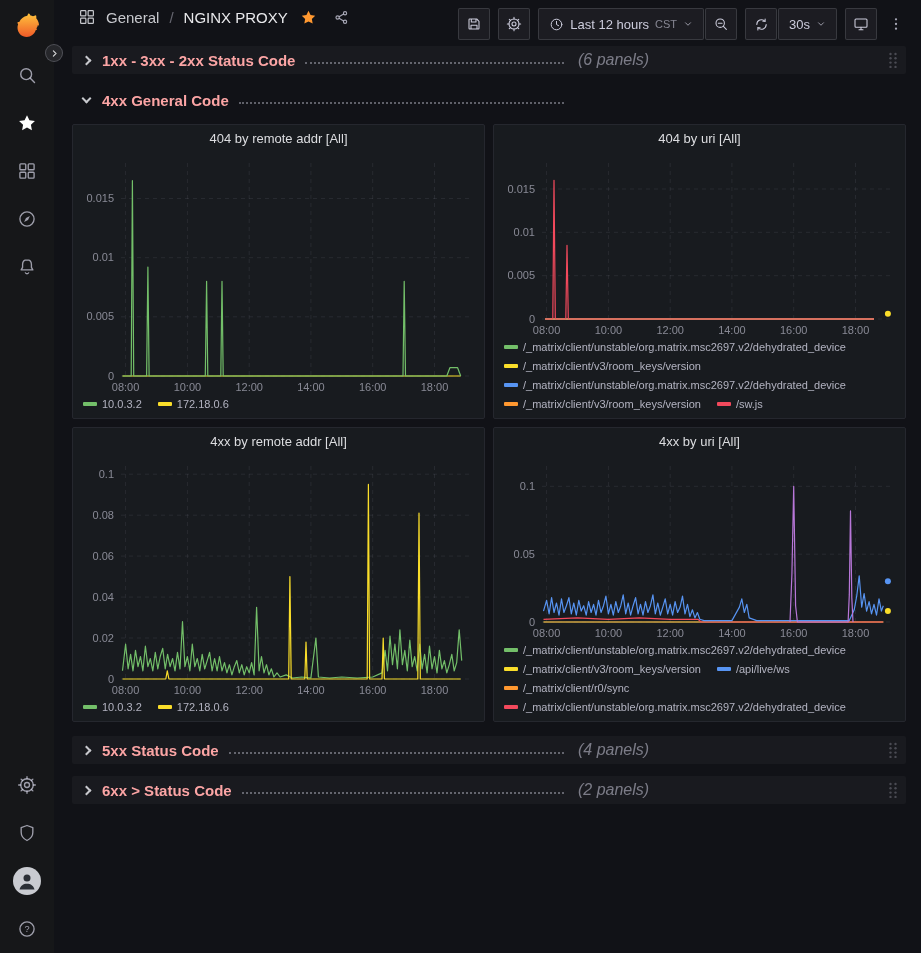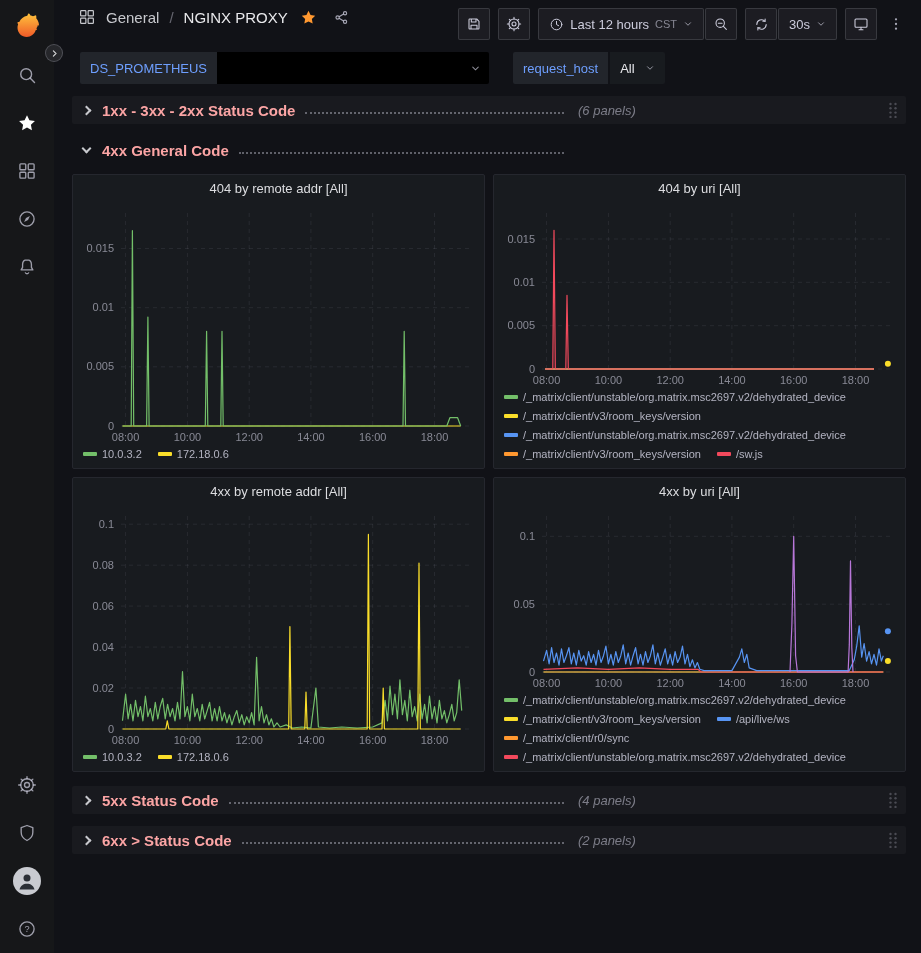--- a/index.html
+++ b/index.html
@@ -46,21 +46,21 @@
   .dashboard{flex:1;padding:2px 15px 0 18px;overflow:hidden}
   .row-header{height:28px;display:flex;align-items:center;background:rgba(204,204,220,0.045);
     margin-bottom:12px;padding:0 8px 0 4px;border-radius:2px;cursor:pointer}
   .row-header.expanded{background:transparent;margin-bottom:10px}
   .chev{width:7px;height:7px;border-right:2px solid #c7c8cd;border-bottom:2px solid #c7c8cd;display:inline-block;margin:0 12px 0 7px;flex:none}
   .chev.right{transform:rotate(-45deg)}
   .chev.down{transform:rotate(45deg);margin-top:-4px}
   .row-title-wrap{display:flex;align-items:center;width:462px;min-width:0}
   .row-title{font-size:15px;font-weight:700;color:#fca5a5;white-space:nowrap}
   .leader{flex:1;border-bottom:2px dotted rgba(204,204,220,0.42);margin-left:10px;align-self:center;height:2px;margin-top:6px}
-  .row-count{font-size:13px;font-style:italic;color:rgba(204,204,220,0.55);margin-left:14px;white-space:nowrap}
+  .row-count{font-size:16px;font-style:italic;color:rgba(204,204,220,0.55);margin-left:14px;white-space:nowrap}
   .drag-handle{margin-left:auto;opacity:0.5;cursor:grab;display:flex}
   .panels-grid{display:grid;grid-template-columns:1fr 1fr;gap:8px;margin-bottom:14px}
   
   .panel{height:295px;display:flex;flex-direction:column;background:#181b1f;border:1px solid #25272e;border-radius:2px;min-width:0}
   .panel-header{height:28px;flex:none;cursor:pointer}
   .panel-title{font-size:13px;font-weight:500;color:#dcdde0;text-align:center;line-height:28px;white-space:nowrap;overflow:hidden}
   .chart-wrap{flex:1;min-height:0;margin:0 4px}
   .chart{display:block}
   .chart text{font-family:"Liberation Sans","DejaVu Sans",sans-serif;font-size:11px;fill:rgba(204,204,220,0.62)}
   .chart .grid{stroke:rgba(204,204,220,0.09);stroke-width:1;stroke-dasharray:4 4}
@@ -247,40 +247,20 @@
         <button class="kebab-btn">
           <svg class="i" width="16" height="16" viewBox="0 0 24 24">
               <circle cx="12" cy="5" r="1.7" fill="currentColor"></circle>
               <circle cx="12" cy="12" r="1.7" fill="currentColor"></circle>
               <circle cx="12" cy="19" r="1.7" fill="currentColor"></circle>
             </svg>
         </button>
       </div>
     </header>
 
-    <div class="submenu">
-      <span class="var-label">DS_PROMETHEUS</span>
-      <button class="var-picker-black">
-        <span class="chev-svg">
-            <svg class="i" width="11" height="11" viewBox="0 0 24 24" fill="none" stroke="currentColor" stroke-width="2.2" stroke-linecap="round">
-              <path d="M6 9l6 6 6-6"></path>
-            </svg>
-          </span>
-      </button>
-      <span class="gap24"></span>
-      <span class="var-label">request_host</span>
-      <button class="var-picker">
-        <span>All</span>
-        <span class="chev-svg">
-            <svg class="i" width="10" height="10" viewBox="0 0 24 24" fill="none" stroke="currentColor" stroke-width="2.4" stroke-linecap="round">
-              <path d="M6 9l6 6 6-6"></path>
-            </svg>
-          </span>
-      </button>
-    </div>
 
     <div class="dashboard">
 
       <div class="row-header">
         <span class="chev right"></span>
         <div class="row-title-wrap">
           <span class="row-title">1xx - 3xx - 2xx Status Code</span>
           <span class="leader"></span>
         </div>
         <span class="row-count">(6 panels)</span>

